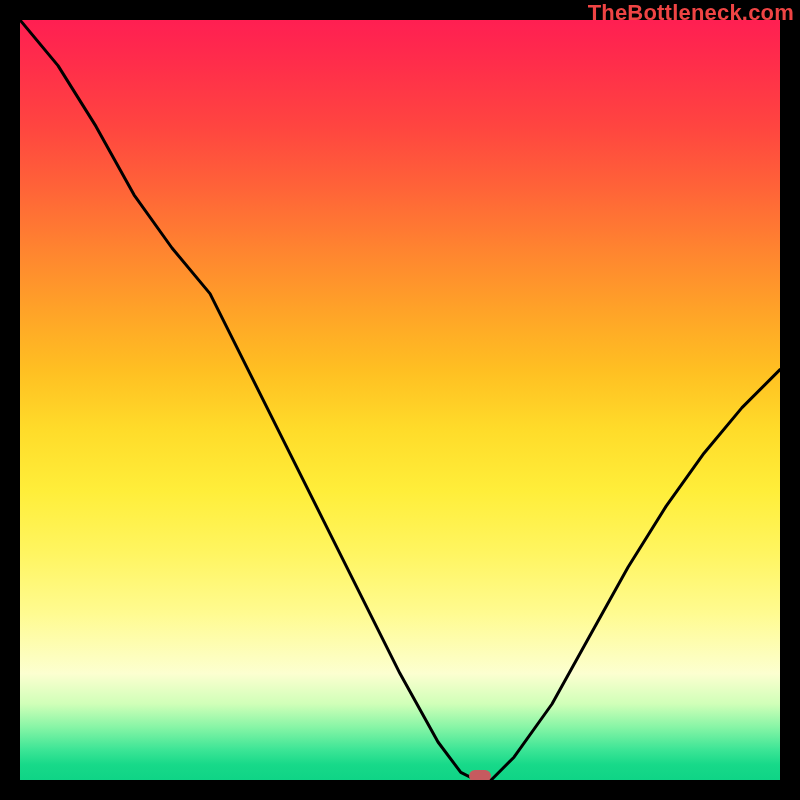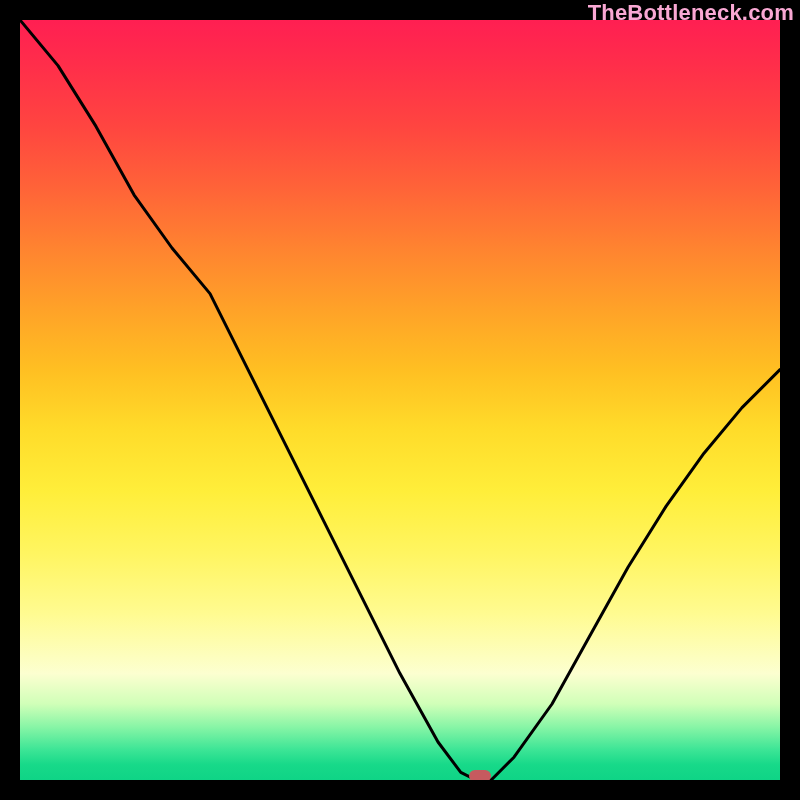--- a/index.html
+++ b/index.html
@@ -55,21 +55,21 @@
     height: 12px;
     border-radius: 6px;
     background: #c65a5f;
     transform: translate(-50%, -50%);
   }
   .watermark {
     position: absolute;
     top: 0;
     right: 6px;
     font: 600 22px Arial, Helvetica, sans-serif;
-    color: #f9a8d4;
+    color: #ef4444;
     letter-spacing: 0.2px;
     user-select: none;
   }
 </style>
 </head>
 <body>
 
 <div class="frame">
 
   <div class="plot-area">

